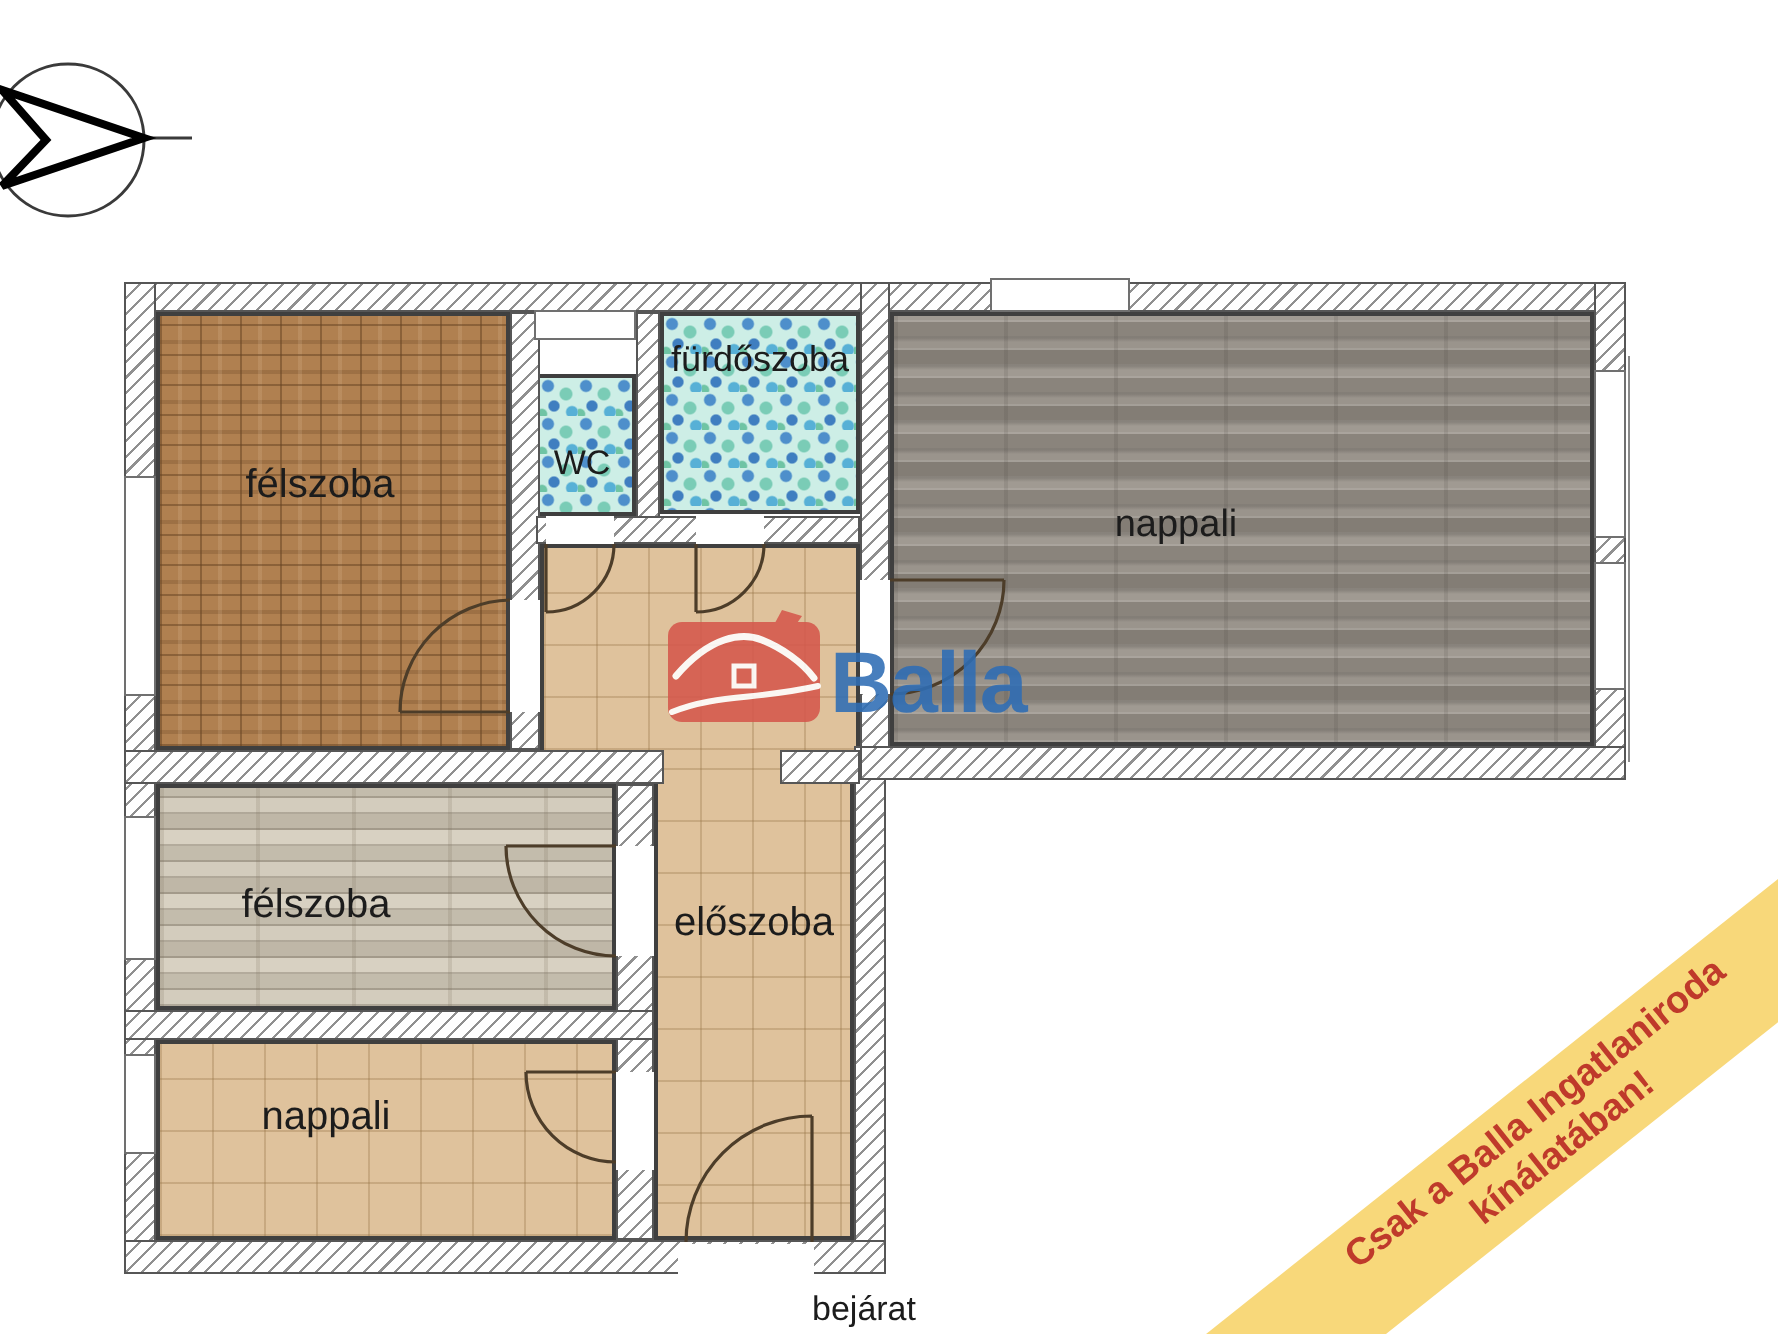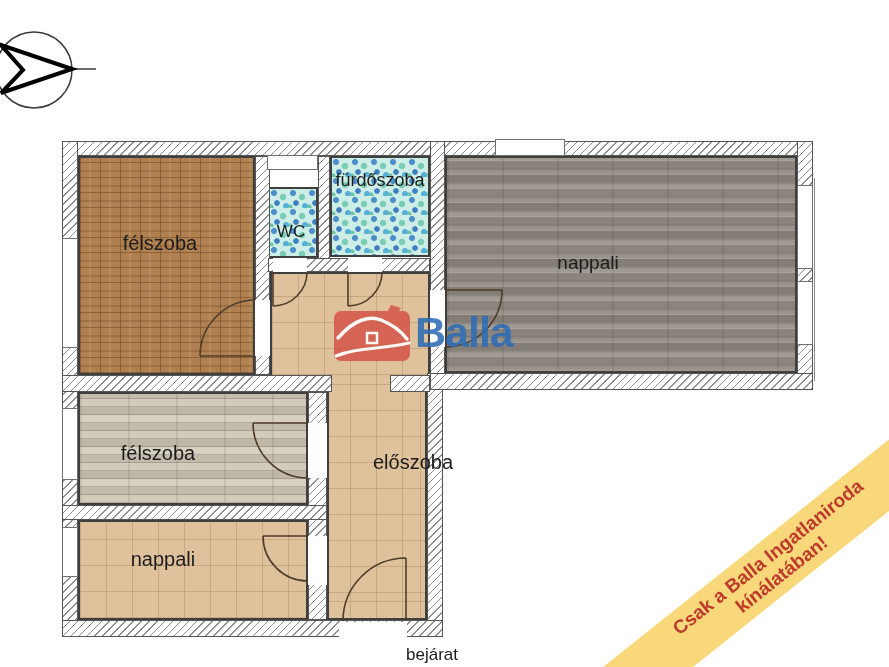--- a/index.html
+++ b/index.html
@@ -50,21 +50,21 @@
   
   .wall{position:absolute;box-sizing:border-box;border:1px solid #565656;background-color:#fff;
     background-image:repeating-linear-gradient(135deg, rgba(255,255,255,0) 0 4.5px, var(--wall_hatch,#909090) 4.5px 5.6px);
     z-index:2;}
   .win{position:absolute;background:#fff;border:1px solid #707070;box-sizing:border-box;z-index:3;}
   .gap{position:absolute;background:#fff;z-index:3;}
   .overlay{position:absolute;left:0;top:0;z-index:4;pointer-events:none;}
   
   .lbl{position:absolute;transform:translate(-50%,-50%);color:#1c1c1c;z-index:6;white-space:nowrap;}
   
-  .logo{position:absolute;left:333px;top:302px;display:flex;align-items:center;opacity:.88;z-index:5;}
+  .logo{position:absolute;left:333px;top:302px;display:flex;align-items:flex-end;opacity:.88;z-index:5;}
   .logo-text{margin-left:4px;}
   .logo-brand{font-size:43px;font-weight:bold;color:var(--logo_blue,#2e6db5);line-height:40px;letter-spacing:-1px;}
   .logo-sub{font-size:17px;font-weight:bold;color:var(--logo_red,#c8423a);letter-spacing:5px;margin-top:0px;}
   
   .banner{position:absolute;left:550px;top:538px;width:450px;height:56px;
     background:var(--banner_bg,#f8d87a);transform:rotate(-38.5deg);
     display:flex;flex-direction:column;justify-content:center;align-items:center;
     color:var(--banner_text,#bf3a2b);font-weight:bold;font-size:19px;line-height:1.18;
     text-align:center;z-index:7;}
 </style>
@@ -142,21 +142,21 @@
     <div class="logo-text">
       <div class="logo-brand">Balla</div>
     </div>
   </div>
 
   <div class="lbl" style="left:160px;top:243px;font-size:20px;">félszoba</div>
   <div class="lbl" style="left:291px;top:202px;font-size:17px;margin-top:30px;">WC</div>
   <div class="lbl" style="left:380px;top:180px;font-size:18px;">fürdőszoba</div>
   <div class="lbl" style="left:588px;top:263px;font-size:19px;">nappali</div>
   <div class="lbl" style="left:158px;top:453px;font-size:20px;">félszoba</div>
-  <div class="lbl" style="left:377px;top:462px;font-size:20px;margin-left:36px;">előszoba</div>
+  <div class="lbl" style="left:377px;top:462px;font-size:20px;">előszoba</div>
   <div class="lbl" style="left:163px;top:559px;font-size:20px;">nappali</div>
   <div class="lbl" style="left:432px;top:655px;font-size:17px;">bejárat</div>
 
   <div class="banner">
     <div>Csak a Balla Ingatlaniroda</div>
     <div>kínálatában!</div>
   </div>
 
 </div>
 

